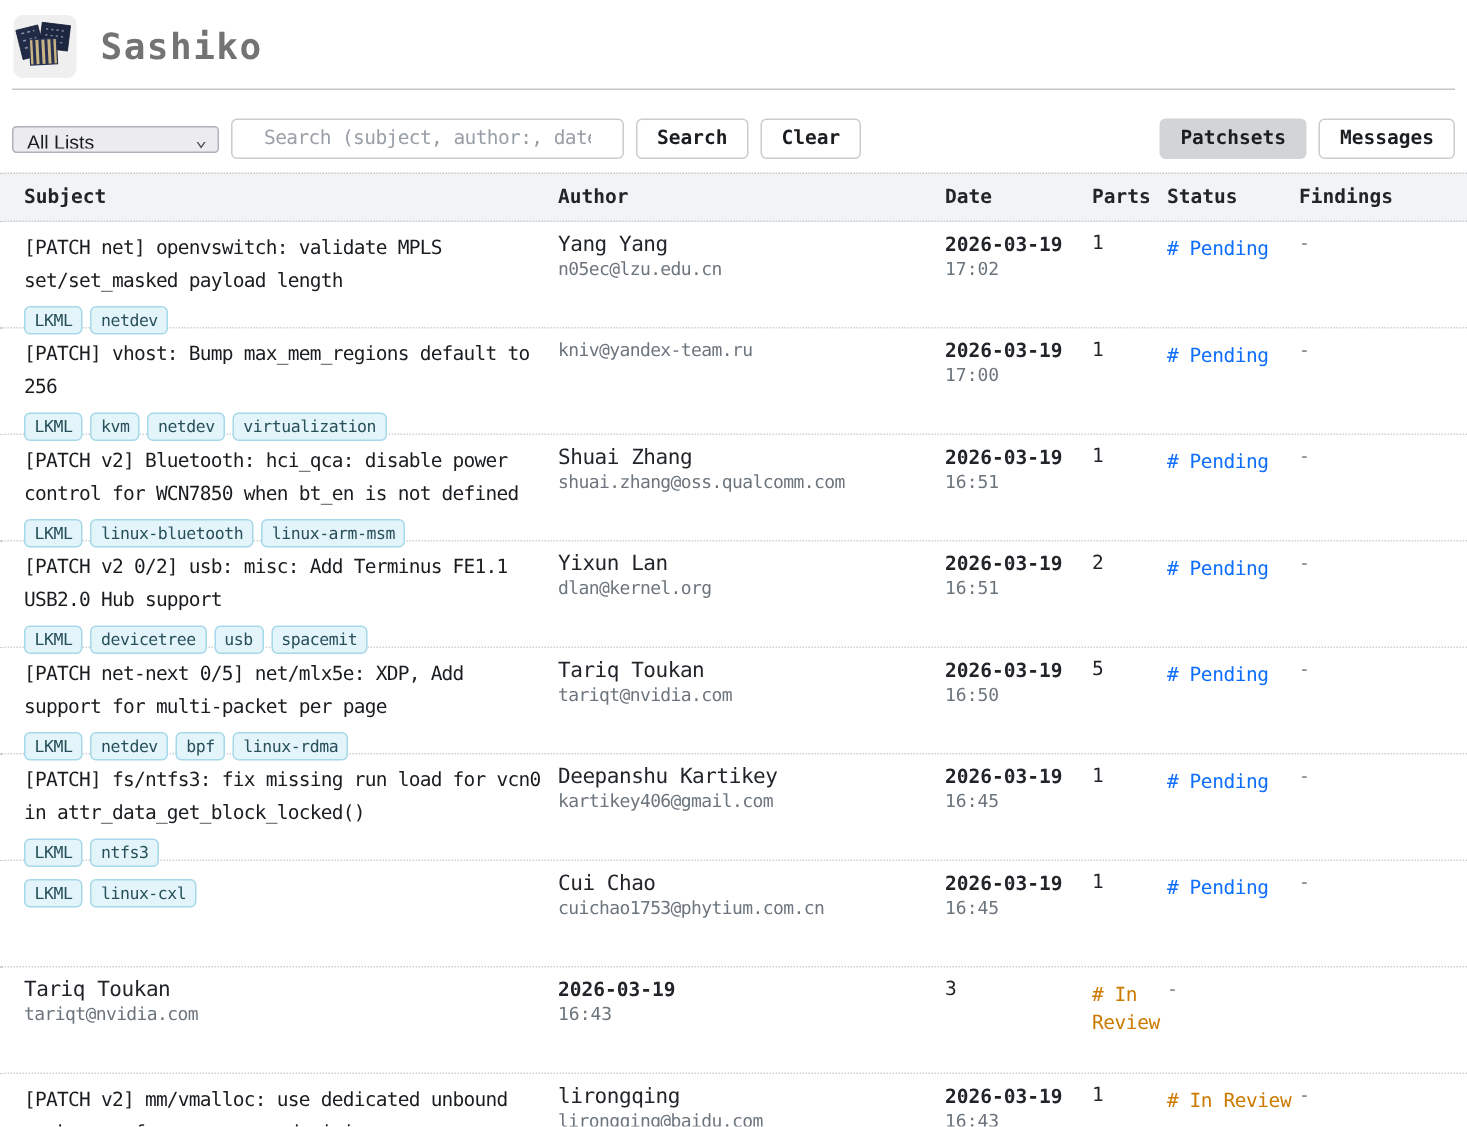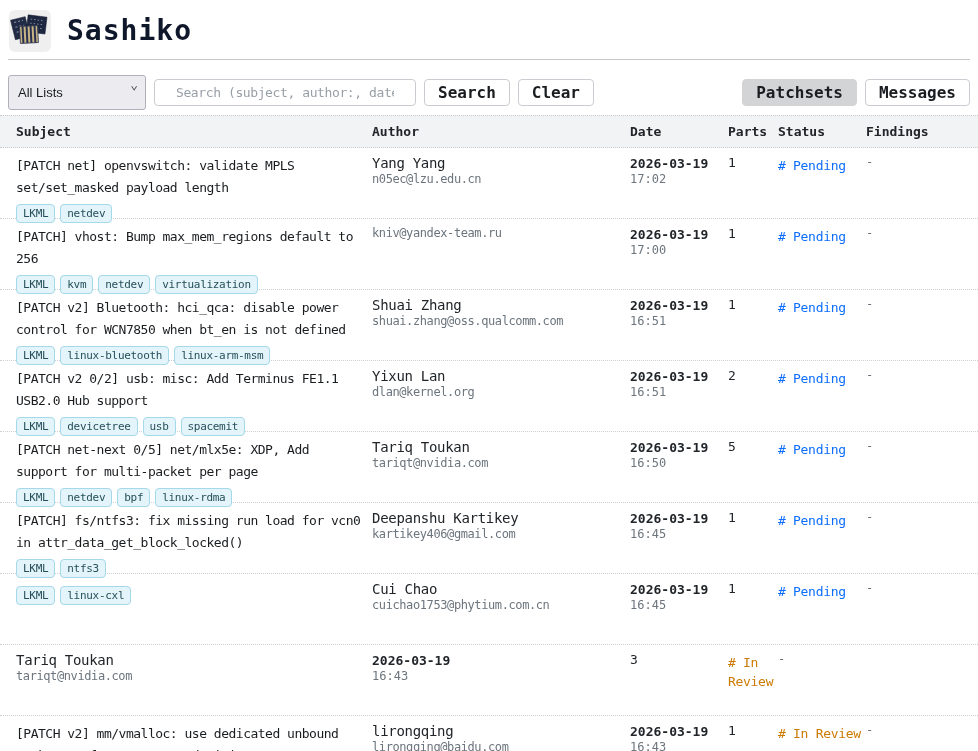--- a/index.html
+++ b/index.html
@@ -2,37 +2,37 @@
 <html><head>
 <meta charset="utf-8">
 <style>
   * { margin:0; padding:0; box-sizing:border-box; }
   html,body { width:978px; height:751px; overflow:hidden; background:#ffffff;
     font-family:"DejaVu Sans Mono", monospace; color:#1a1d20; }
 
   
   .app-header { display:flex; align-items:center; padding:7px 8px 0 8px; height:54px; }
   .logo { width:44px; height:44px; flex:0 0 auto; }
-  .app-title { font-size:28px; font-weight:bold; margin-left:15px; letter-spacing:1px; color:#0f172a; }
+  .app-title { font-size:24px; font-weight:bold; margin-left:15px; letter-spacing:1px; color:#737373; }
   .header-divider { border:none; border-top:1px solid #c7c7c7; margin:5px 8px 0 8px; }
 
   
   .toolbar { display:flex; align-items:center; gap:8px; margin:19px 8px 0 8px; height:27px; }
-  .select-wrap { position:relative; width:138px; height:35px; }
+  .select-wrap { position:relative; width:138px; height:18px; }
   .list-select { width:100%; height:100%; appearance:none; -webkit-appearance:none;
     background:#ececf0; border:1px solid #b0b0ba; border-radius:3px;
     font-family:"Liberation Sans", sans-serif; font-size:13px; color:#1a1d20;
     padding:2px 22px 2px 9px; cursor:pointer; }
   .select-chevron { position:absolute; right:8px; top:2px; font-size:13px; color:#44474b; pointer-events:none; }
   .search-input { width:262px; height:27px; border:1px solid #c9ccd0; border-radius:4px;
     font-family:"DejaVu Sans Mono", monospace; font-size:13px; letter-spacing:-0.4px;
     padding:3px 21px; color:#333; }
   .search-input::placeholder { color:#999fa7; }
   .btn { height:27px; background:#ffffff; border:1px solid #c9ccd0; border-radius:4px;
-    font-family:"DejaVu Sans Mono", monospace; font-size:16px; font-weight:bold;
+    font-family:"DejaVu Sans Mono", monospace; font-size:13px; font-weight:bold;
     padding:3px 13px; color:#1a1d20; cursor:pointer; }
   .right-group { margin-left:auto; display:flex; gap:8px; }
   .btn-active { background:#d2d4d6; border-color:#d2d4d6; }
 
   
   .table { margin-top:9px; }
   .grid-cols { display:grid; grid-template-columns:356px 258px 98px 50px 88px 1fr; }
   .table-header { background:#f1f3f5; border-top:1px dotted #c6cbd0; border-bottom:1px dotted #c6cbd0;
     height:33px; align-items:center; padding:0 16px; font-size:13px; font-weight:bold; color:#212529; }
   .row { padding:7px 16px 0 16px; height:71px; border-bottom:1px dotted #ccd1d6; align-items:start; }

